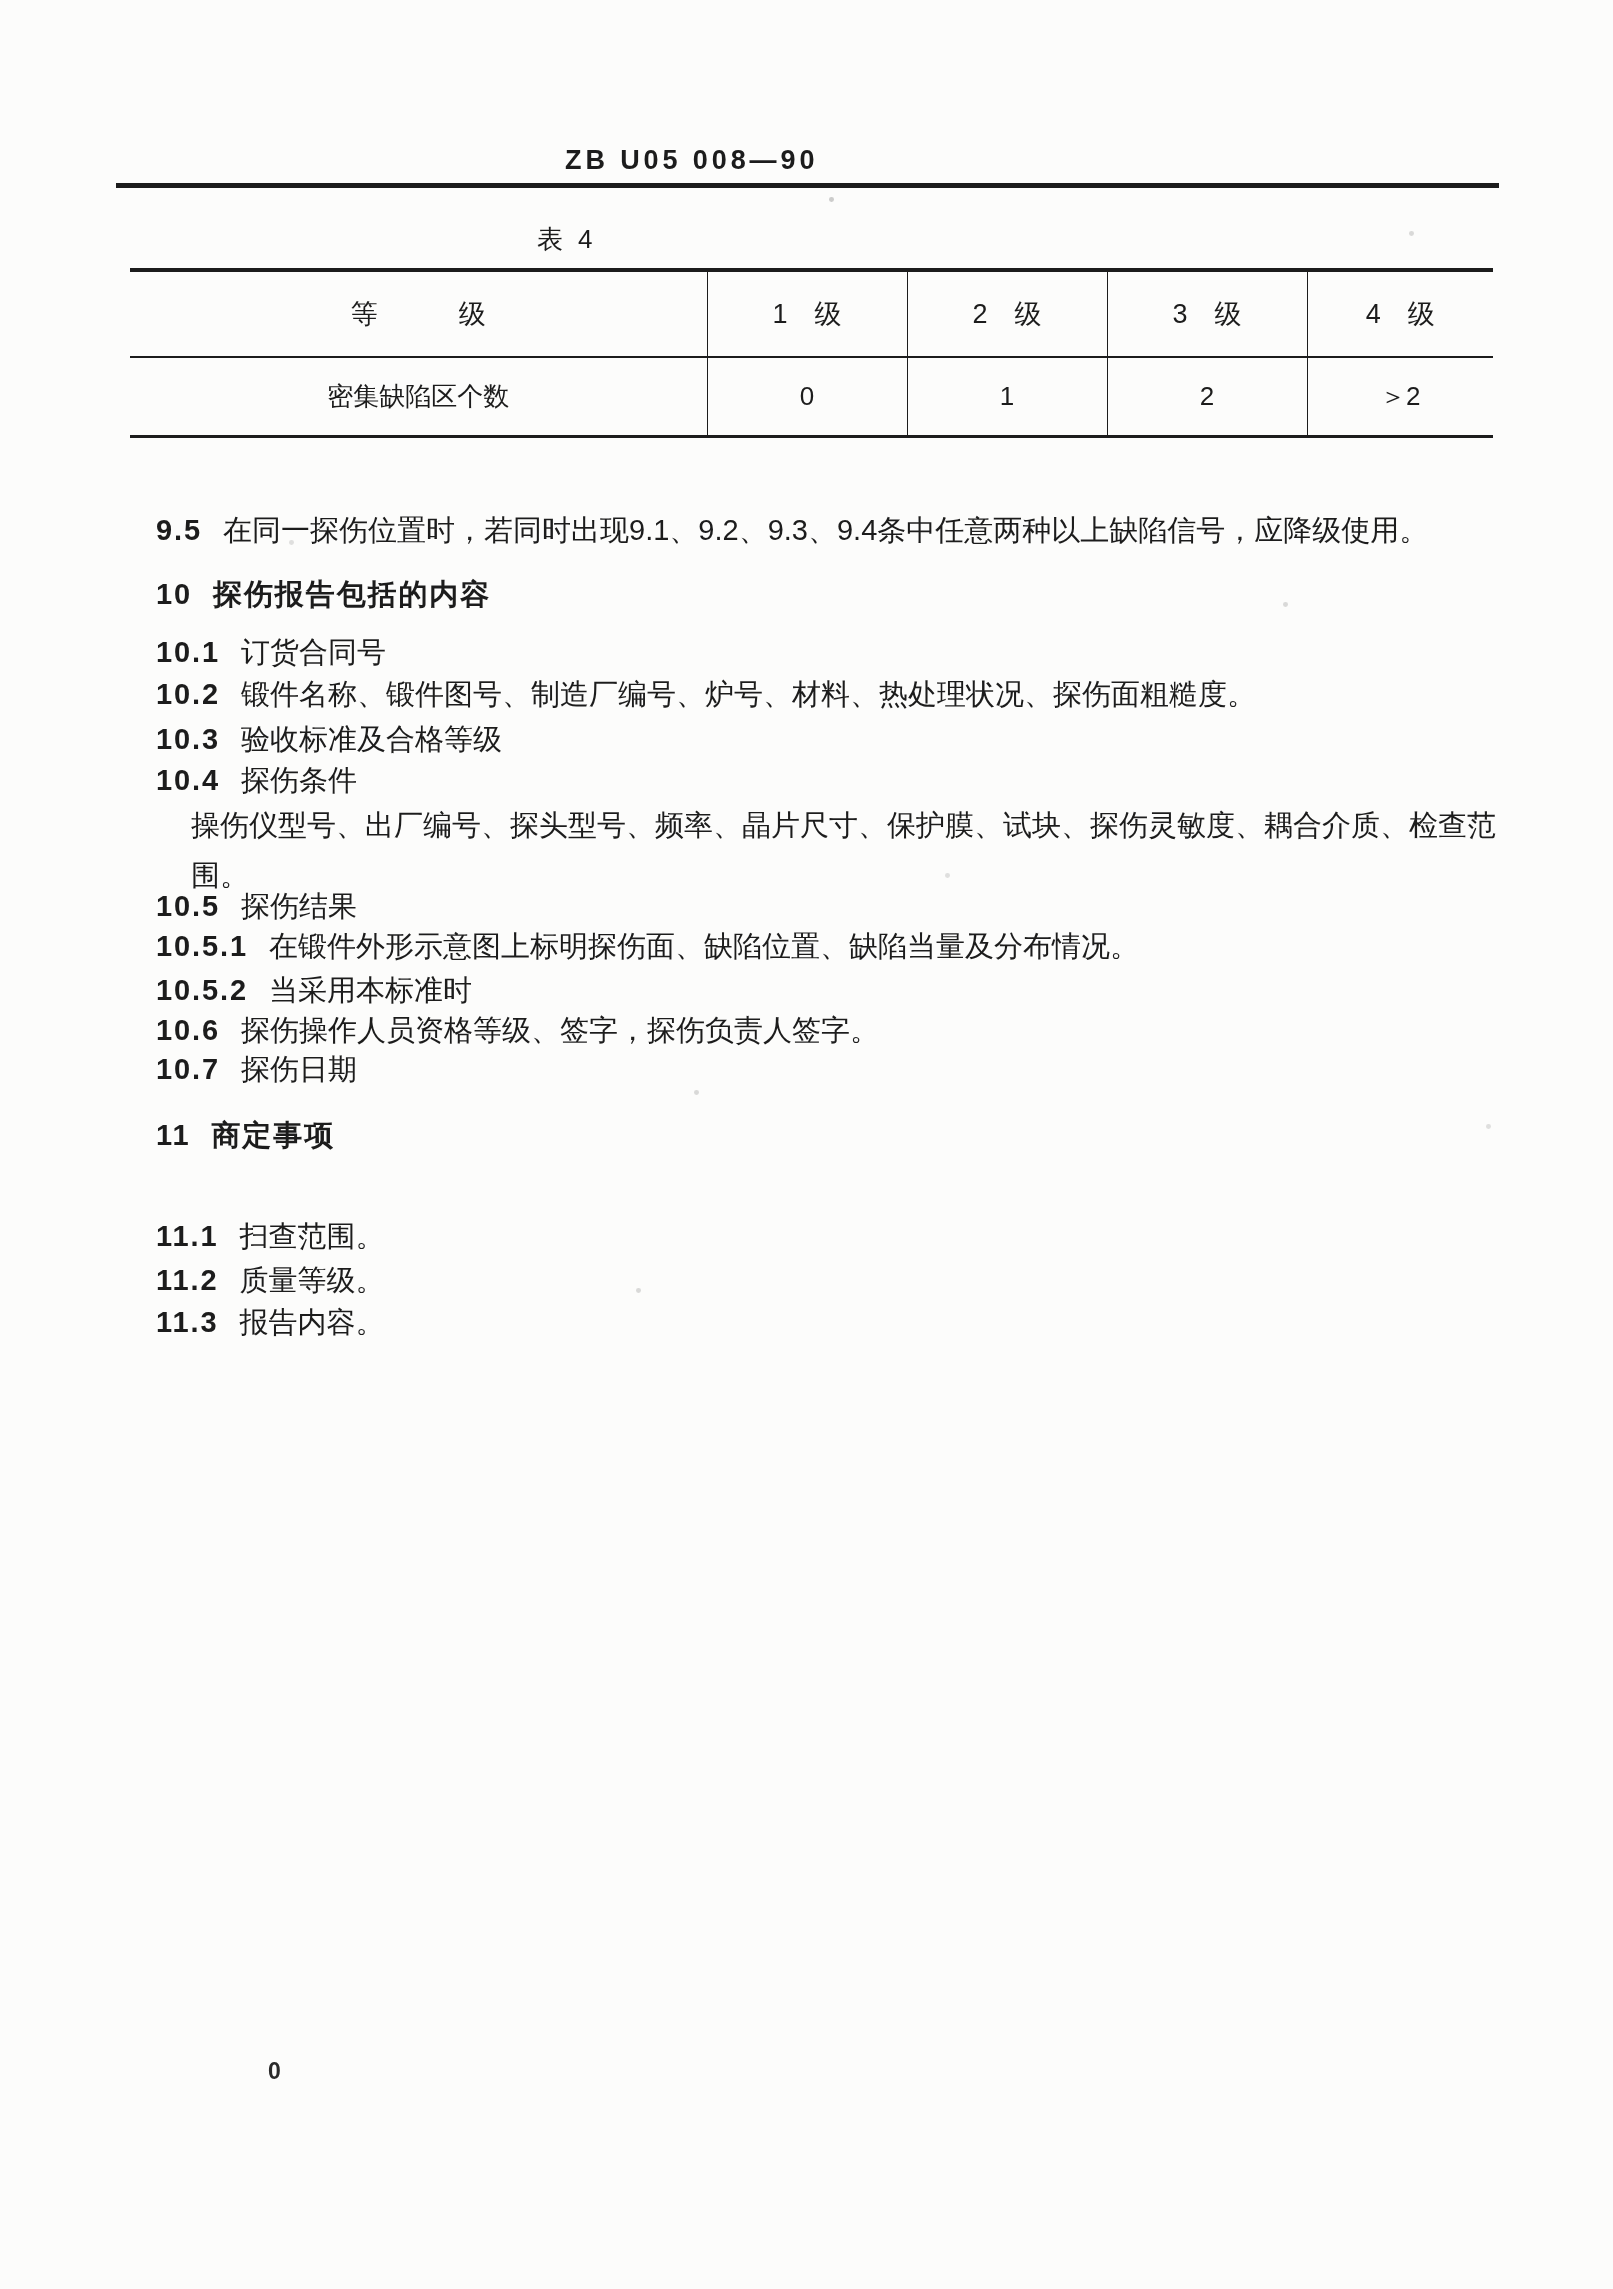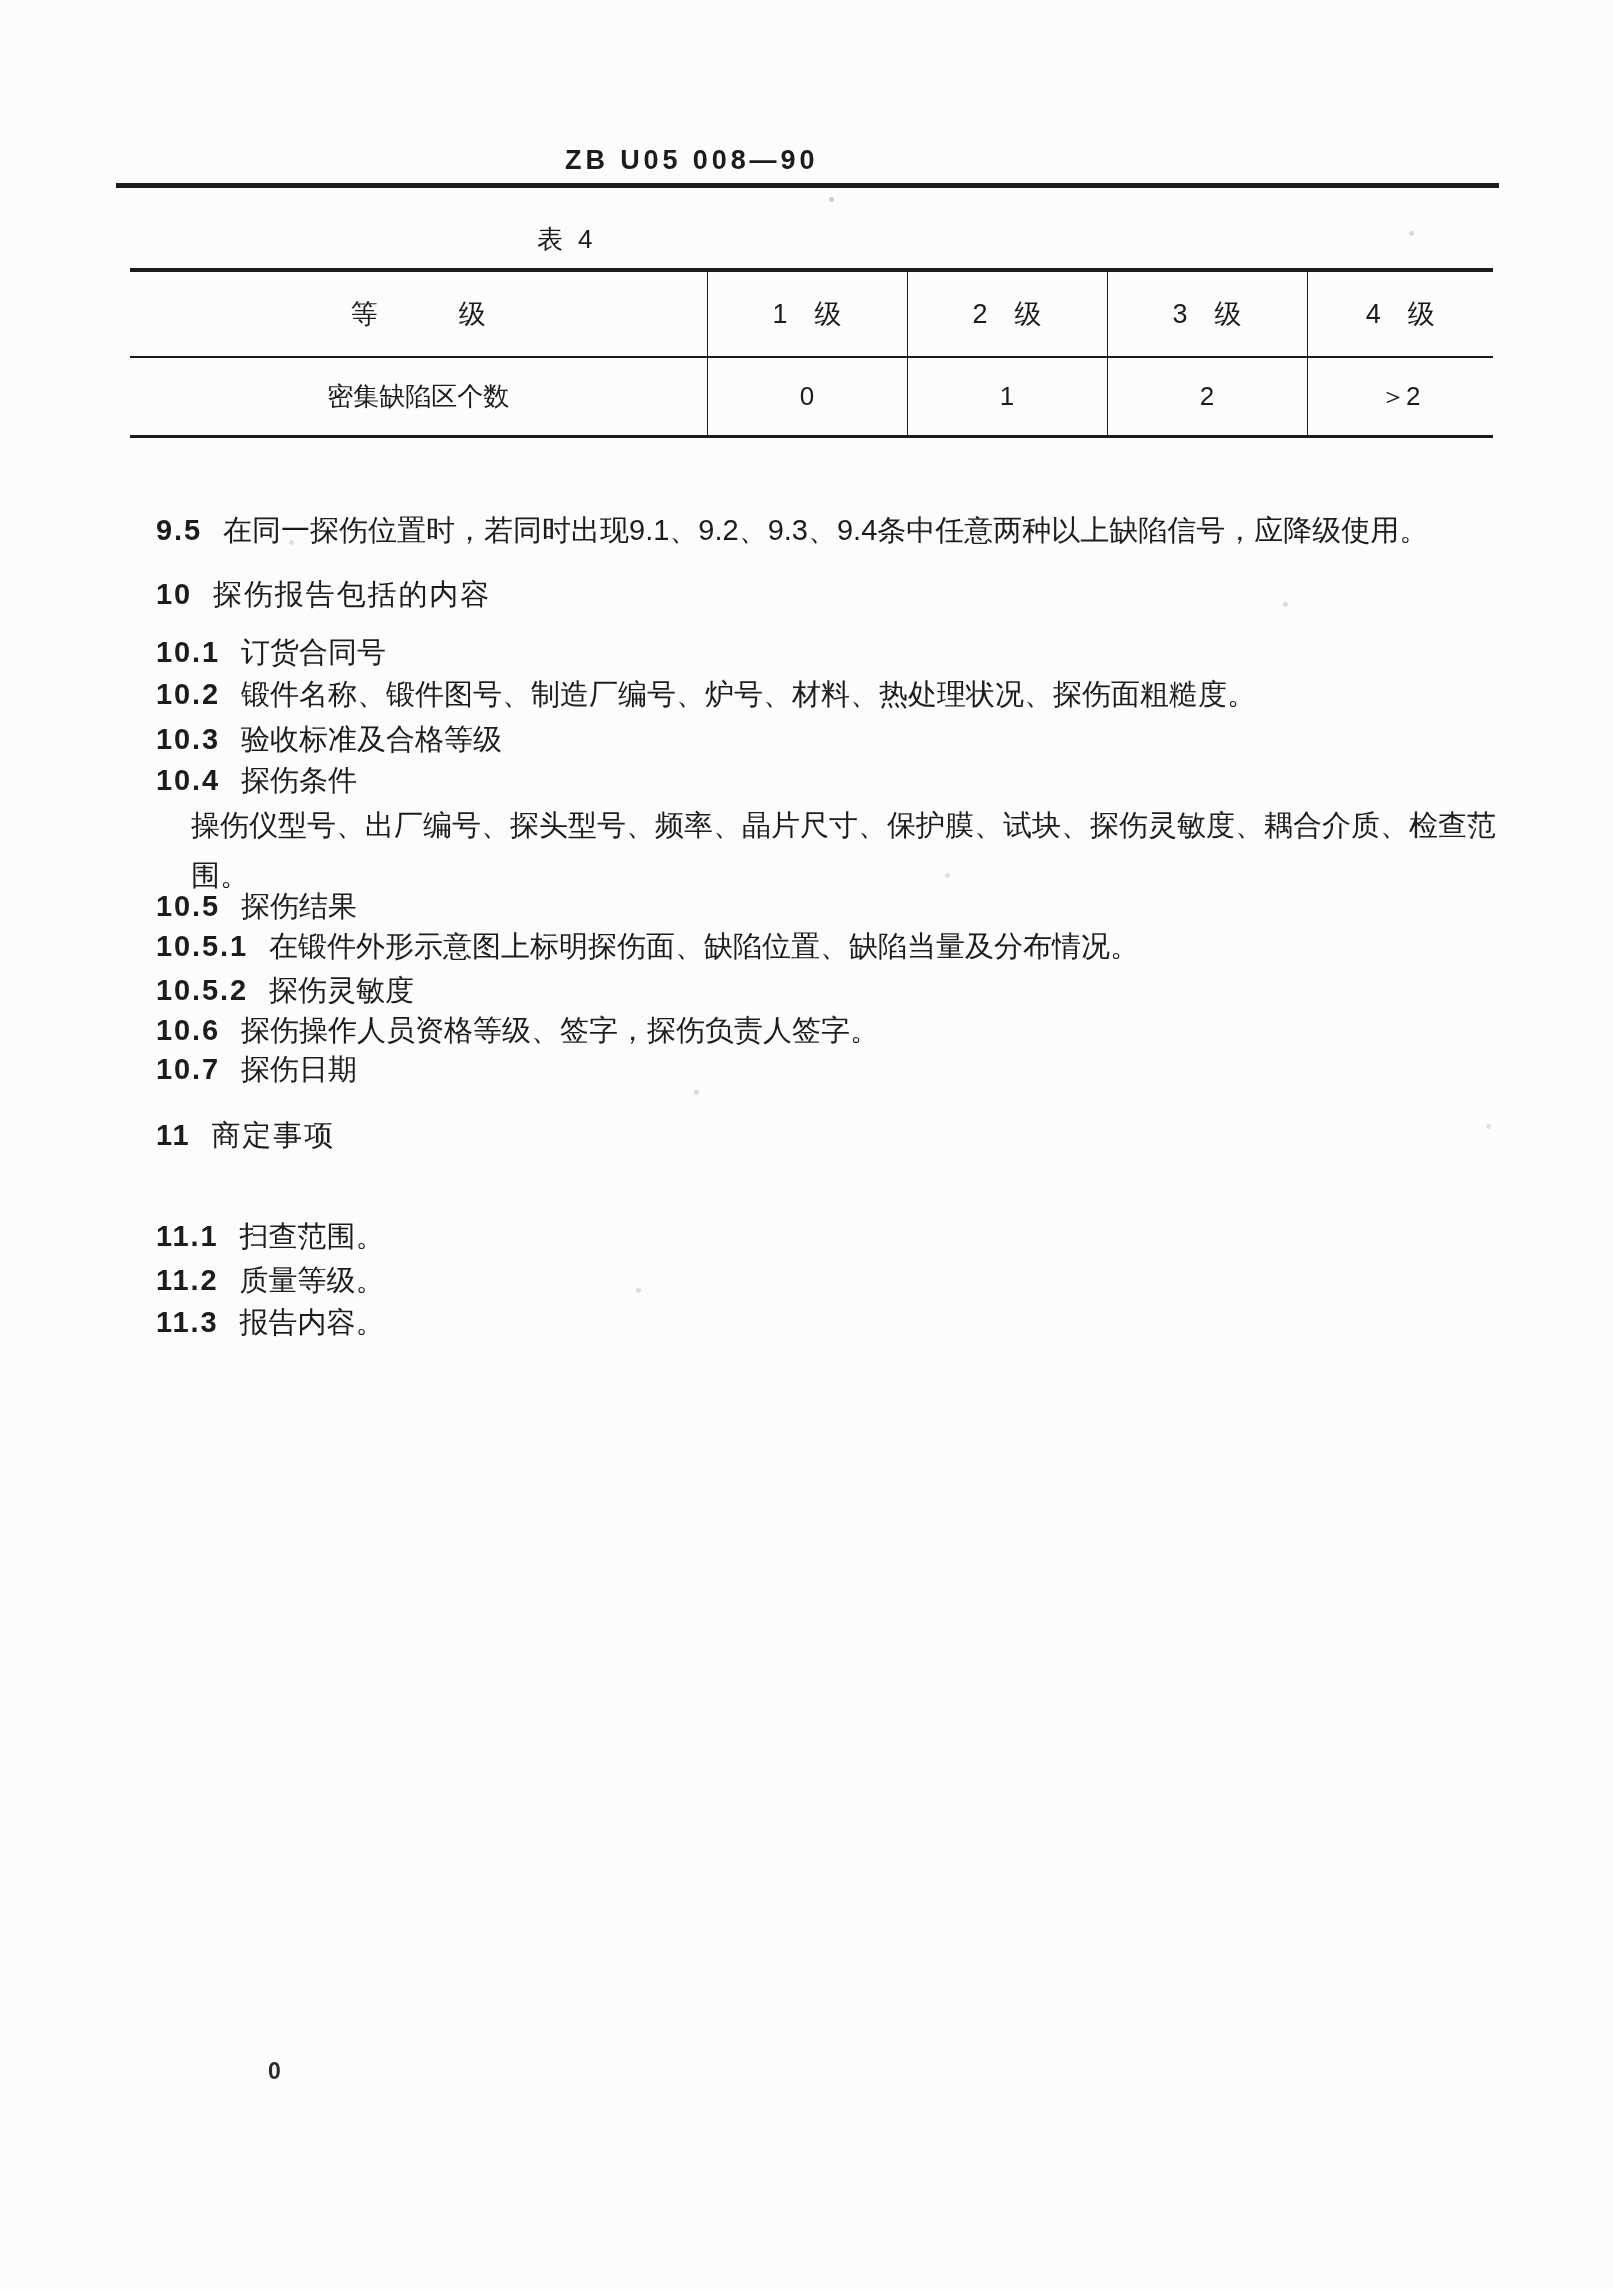--- a/index.html
+++ b/index.html
@@ -87,21 +87,21 @@
     font-size: 29px;
     line-height: 37px;
     white-space: nowrap;
     color: var(--ink);
   }
   .clause .num {
     font-weight: bold;
     margin-right: 21px;
     letter-spacing: 1.9px;
   }
-  .clause.heading .txt { font-weight: normal; letter-spacing: 1.9px; }
+  .clause.heading .txt { font-weight: bold; letter-spacing: 1.9px; }
 
   .para {
     position: absolute;
     left: 191px;
     width: 1309px;
     font-size: 29px;
     line-height: 50px;
     color: var(--ink);
   }
 
@@ -192,21 +192,21 @@
 
   <div class="para" style="top:800px">操伤仪型号、出厂编号、探头型号、频率、晶片尺寸、保护膜、试块、探伤灵敏度、耦合介质、检查范围。</div>
 
   <div class="clause" style="top:888px">
     <span class="num">10.5</span><span class="txt">探伤结果</span>
   </div>
   <div class="clause" style="top:928px">
     <span class="num">10.5.1</span><span class="txt">在锻件外形示意图上标明探伤面、缺陷位置、缺陷当量及分布情况。</span>
   </div>
   <div class="clause" style="top:972px">
-    <span class="num">10.5.2</span><span class="txt">探伤灵敏度</span>
+    <span class="num">10.5.2</span><span class="txt">当采用本标准时</span>
   </div>
   <div class="clause" style="top:1012px">
     <span class="num">10.6</span><span class="txt">探伤操作人员资格等级、签字，探伤负责人签字。</span>
   </div>
   <div class="clause" style="top:1051px">
     <span class="num">10.7</span><span class="txt">探伤日期</span>
   </div>
 
   <div class="clause heading" style="top:1117px">
     <span class="num">11</span><span class="txt">商定事项</span>

